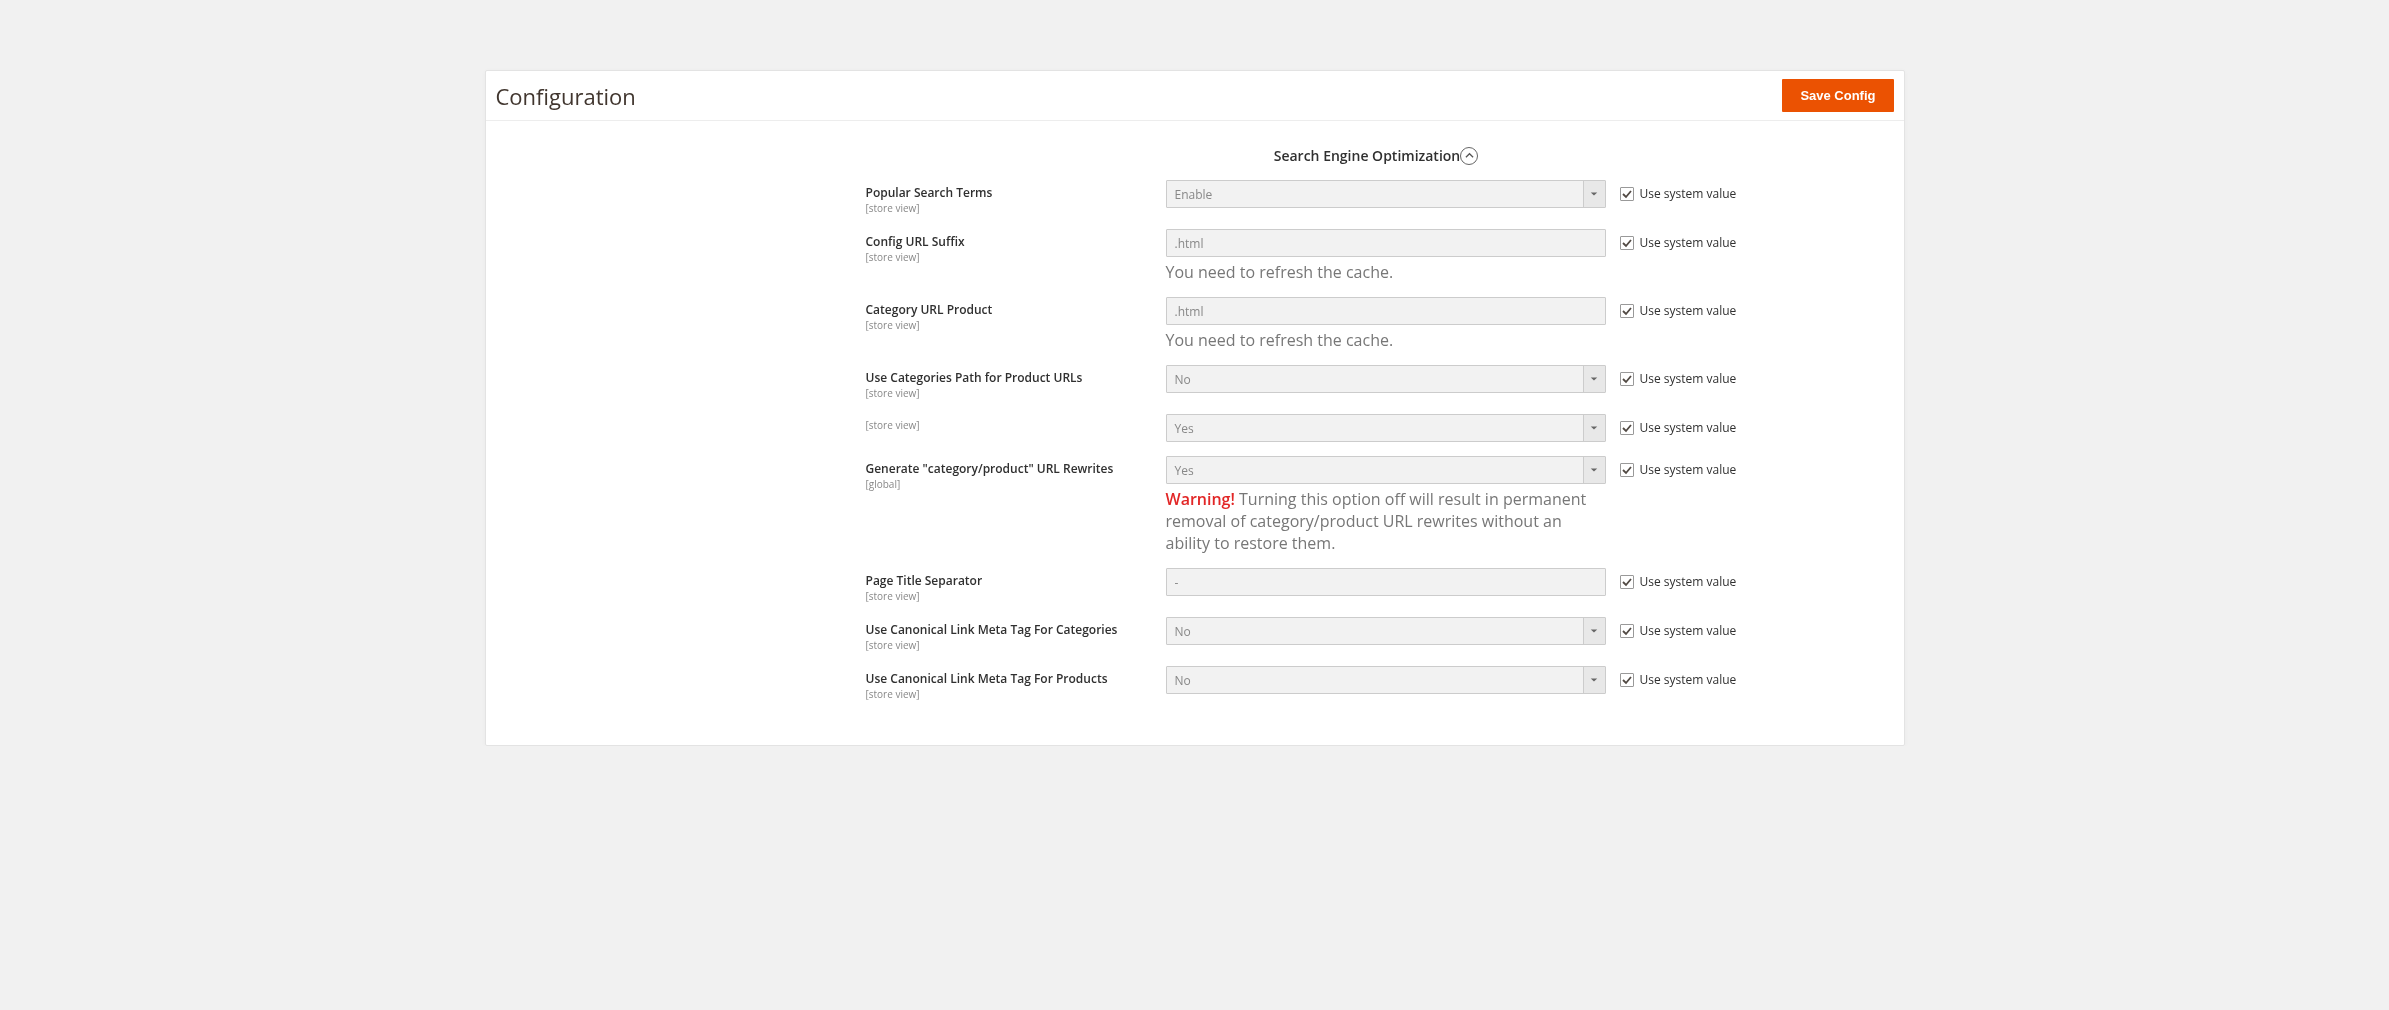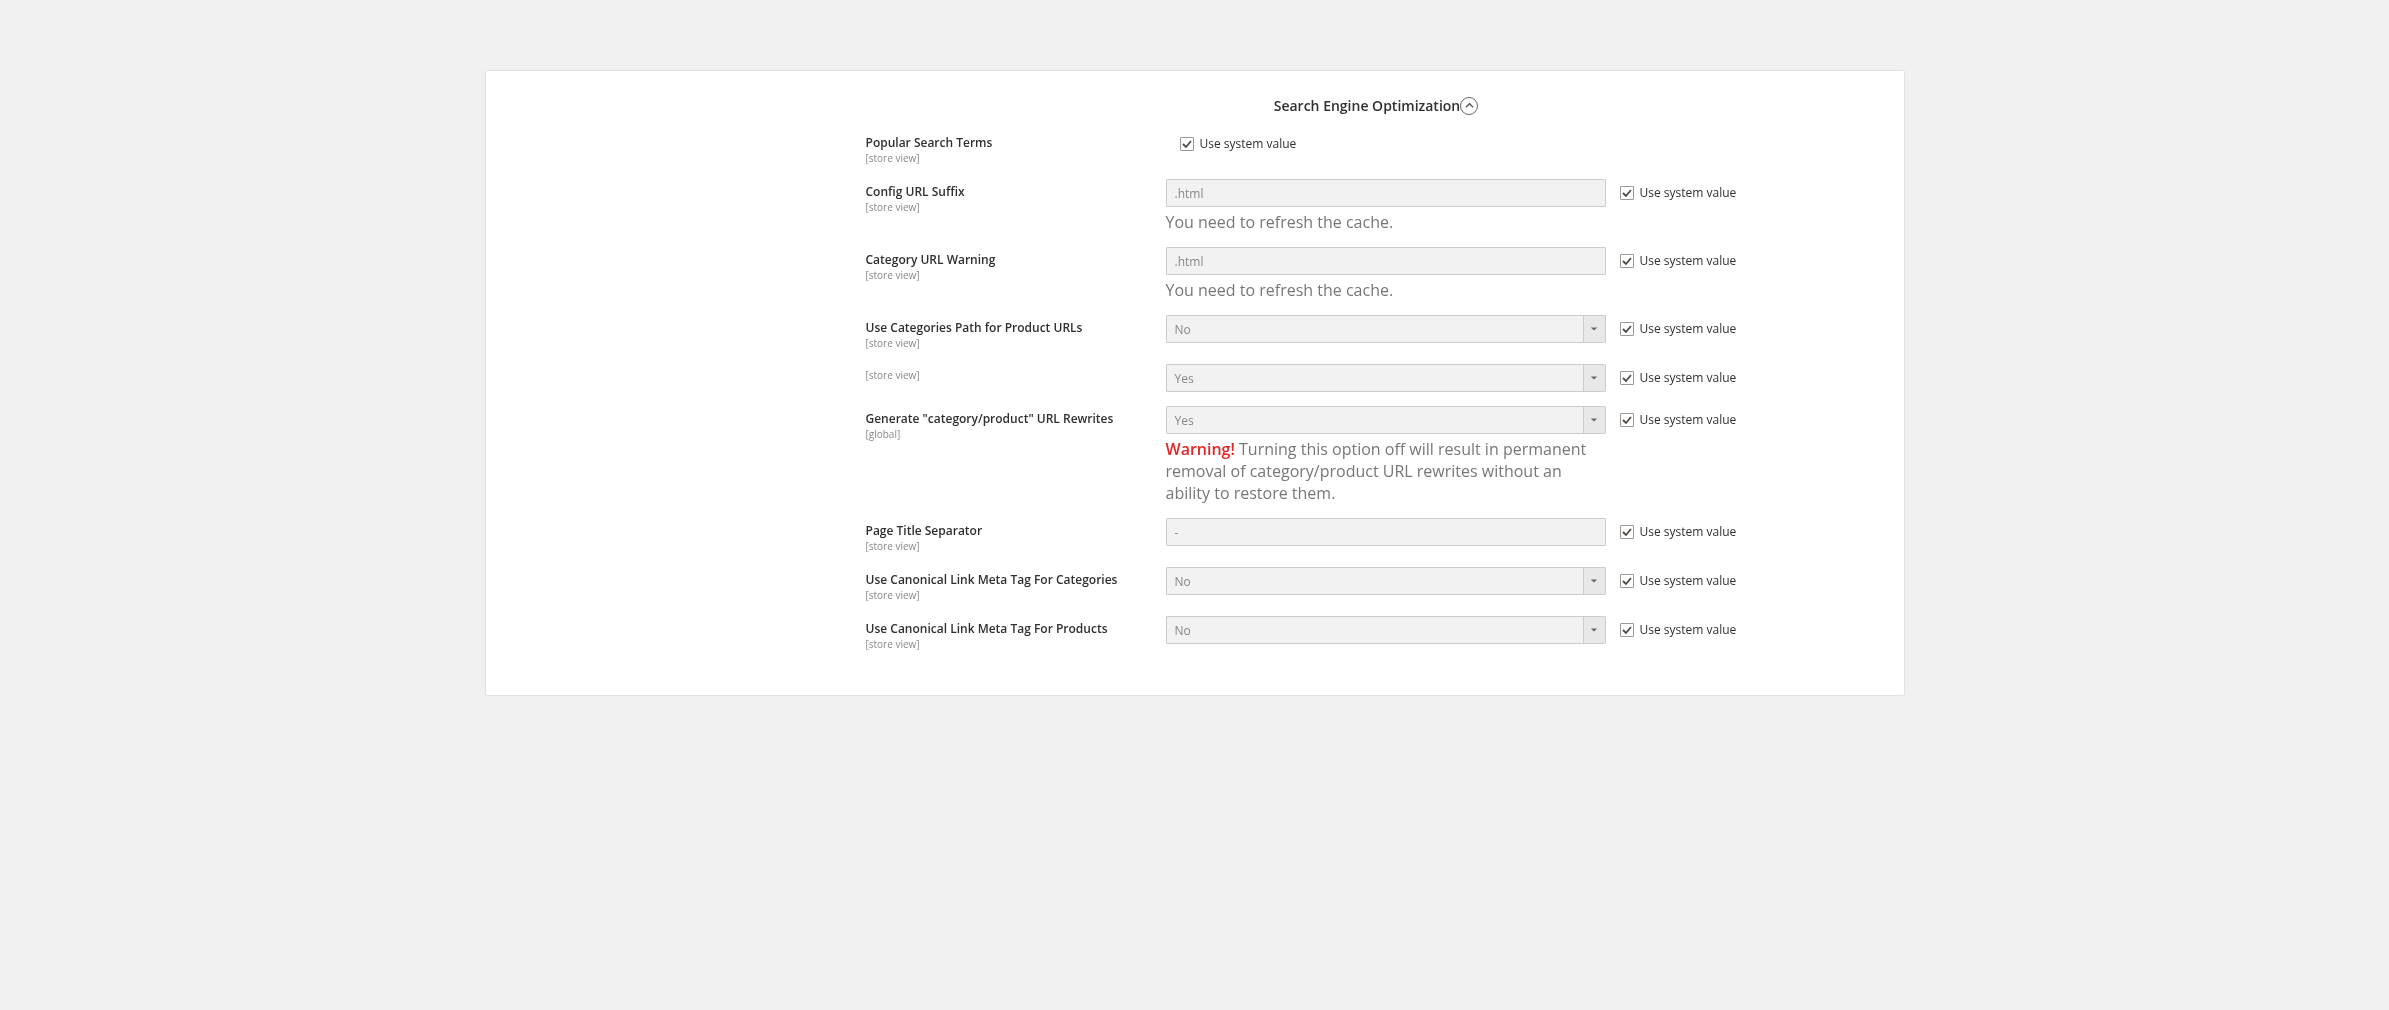--- a/index.html
+++ b/index.html
@@ -157,38 +157,54 @@
     align-items: center;
     justify-content: center;
     border-radius: 1px;
   }
   .checkbox svg { width: 10px; height: 10px; }
 </style>
 </head>
 <body>
 
 <div class="page">
+  <div class="header">
+    <h1 class="page-title">Configuration</h1>
+    <button class="save-btn">Save Config</button>
+  </div>
   <div class="content">
     <div class="left-gap"></div>
     <div class="main-col">
 
       <div class="section-header">
         <span class="section-title">Search Engine Optimization</span>
         <span class="collapse-icon">
           <svg viewBox="0 0 10 10">
               <path d="M1 7 L5 3 L9 7" fill="none" stroke="#555" stroke-width="1.4"></path>
             </svg>
         </span>
       </div>
 
       <div class="field-row">
         <div class="label-col">
           <span class="field-label">Popular Search Terms</span>
           <span class="field-scope">[store view]</span>
         </div>
+        <div class="input-col">
+          <div class="select-wrap">
+            <div class="fake-select">
+                <span>Enable</span>
+              <span class="arrow">
+                  <svg viewBox="0 0 10 10">
+                    <path d="M1 3 L5 7 L9 3 Z"></path>
+                  </svg>
+                </span>
+            </div>
+          </div>
+        </div>
         <div class="check-col">
           <span class="checkbox">
               <svg viewBox="0 0 10 10">
                 <path d="M1 5 L4 8 L9 2" fill="none" stroke="#514943" stroke-width="1.8"></path>
               </svg>
             </span>
           <span>Use system value</span>
         </div>
       </div>
 
@@ -208,21 +224,21 @@
               <svg viewBox="0 0 10 10">
                 <path d="M1 5 L4 8 L9 2" fill="none" stroke="#514943" stroke-width="1.8"></path>
               </svg>
             </span>
           <span>Use system value</span>
         </div>
       </div>
 
       <div class="field-row">
         <div class="label-col">
-          <span class="field-label">Category URL Warning</span>
+          <span class="field-label">Category URL Product</span>
           <span class="field-scope">[store view]</span>
         </div>
         <div class="input-col">
           <div class="fake-input">
               <span>.html</span>
             </div>
           <div class="note">You need to refresh the cache.</div>
         </div>
         <div class="check-col">
           <span class="checkbox">

